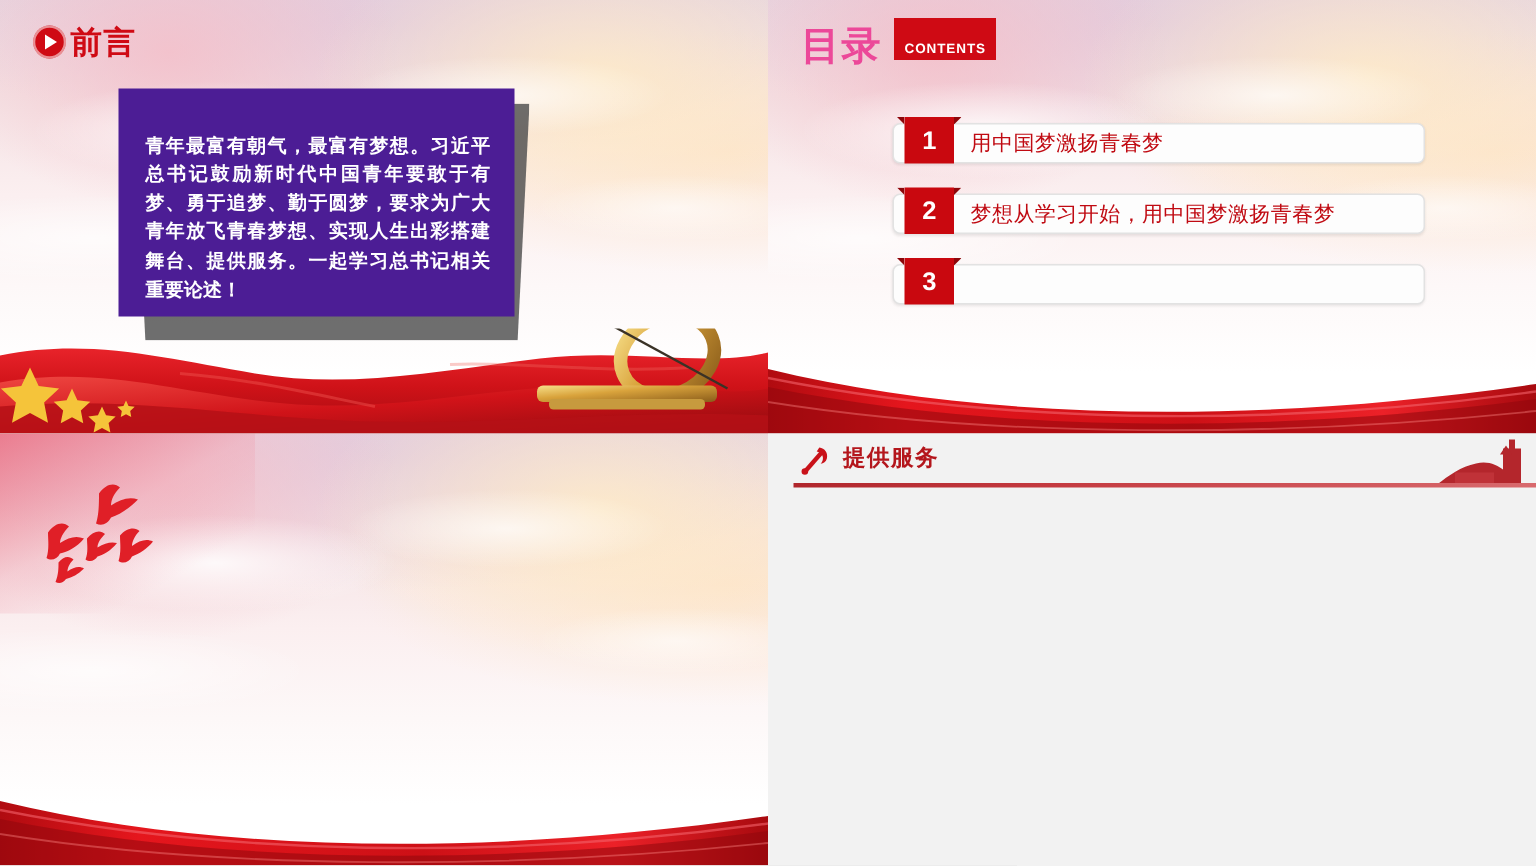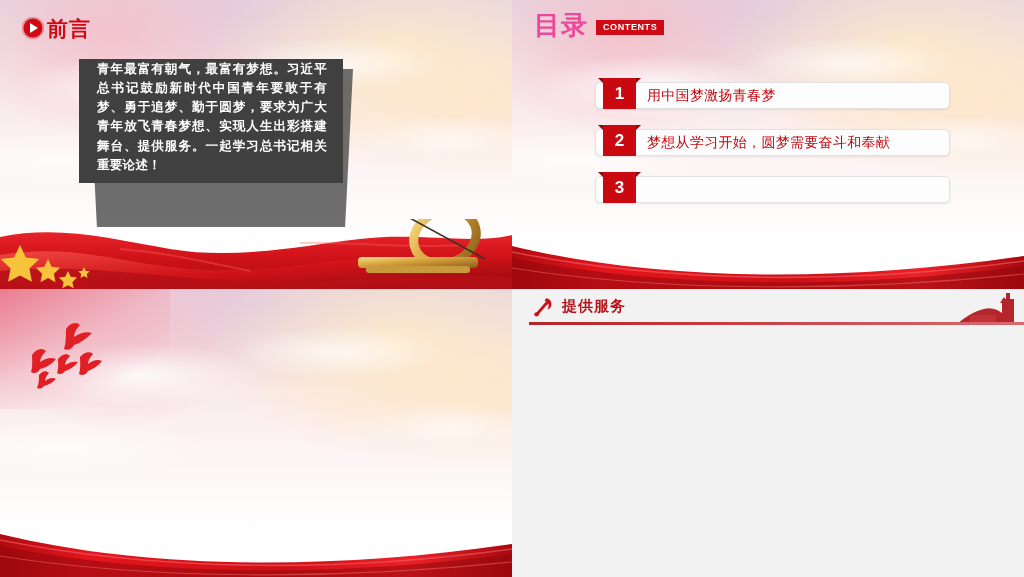--- a/index.html
+++ b/index.html
@@ -36,33 +36,33 @@
   .arrow-circle{ width:22px; height:22px; border-radius:50%; background:#cf0a14; position:relative;
                  box-shadow:0 0 0 1.5px rgba(255,255,255,.55) inset; }
   .arrow-circle::before{ content:""; position:absolute; left:7.5px; top:5.5px;
       border-left:8px solid #fff; border-top:5.5px solid transparent; border-bottom:5.5px solid transparent; }
   .s1-title{ font-size:21px; font-weight:bold; color:#cf0a14; letter-spacing:1px; line-height:1; }
 
   .redbox-wrap{ position:absolute; left:79px; top:59px; width:264px; height:158px; z-index:6; }
   .redbox-shadow{ position:absolute; left:10px; top:10px; width:264px; height:158px;
                   background:#4e4e4e; opacity:.82;
                   clip-path:polygon(0 0,100% 0,97% 100%,3% 100%); }
-  .redbox{ position:absolute; left:0; top:0; width:264px; height:124px; background:#404040;
-           padding:1px 16px 10px 18px; }
+  .redbox{ position:absolute; left:0; top:0; width:264px; height:152px; background:#4c1d95;
+           padding:29px 16px 10px 18px; }
   .redbox p{ color:#fff; font-size:12.6px; line-height:1.52; font-weight:bold; letter-spacing:.2px;
              text-align:justify; white-space:pre-line; }
 
   
   .flag{ position:absolute; left:0; right:0; bottom:0; height:70px; z-index:4; }
 
   
   .s2-head{ position:absolute; left:22px; top:12px; display:flex; align-items:flex-end; gap:8px; z-index:6;}
   .s2-title{ font-size:26px; font-weight:bold; color:#ec4899; line-height:1; letter-spacing:1px; }
   .contents-badge{ background:#cf0a14; color:#fff; font-size:9px; font-weight:bold; letter-spacing:.6px;
-                   padding:3px 7px 3px 7px; line-height:1; margin-bottom:3px; }
+                   padding:16px 7px 3px 7px; line-height:1; margin-bottom:3px; }
 
   .toc{ position:absolute; left:83px; top:78px; width:355px; z-index:6; }
   .toc-row{ position:relative; height:31px; margin-bottom:16px; }
   .toc-card{ position:absolute; left:0; top:4px; width:100%; height:27px; background:#fdfdfd;
              border:1px solid #e2e2e2; border-radius:5px;
              box-shadow:0 1px 2px rgba(0,0,0,.09); }
   .toc-num{ position:absolute; left:8px; top:0; width:33px; height:31px; background:#c9080f;
             color:#fff; font-size:17px; font-weight:bold; display:flex; align-items:center;
             justify-content:center; line-height:1; }
   .toc-num::before{ content:""; position:absolute; left:-5px; top:0; width:5px; height:5px;
@@ -161,21 +161,21 @@
 
       <div class="toc-row">
         <div class="toc-card"></div>
         <div class="toc-num">1</div>
         <div class="toc-label">用中国梦激扬青春梦</div>
       </div>
 
       <div class="toc-row">
         <div class="toc-card"></div>
         <div class="toc-num">2</div>
-        <div class="toc-label">梦想从学习开始，圆梦需要奋斗和奉献</div>
+        <div class="toc-label">梦想从学习开始，用中国梦激扬青春梦</div>
       </div>
 
       <div class="toc-row">
         <div class="toc-card"></div>
         <div class="toc-num">3</div>
       </div>
 
     </div>
 
     <svg class="swoosh" viewBox="0 0 512 55" preserveAspectRatio="none">

